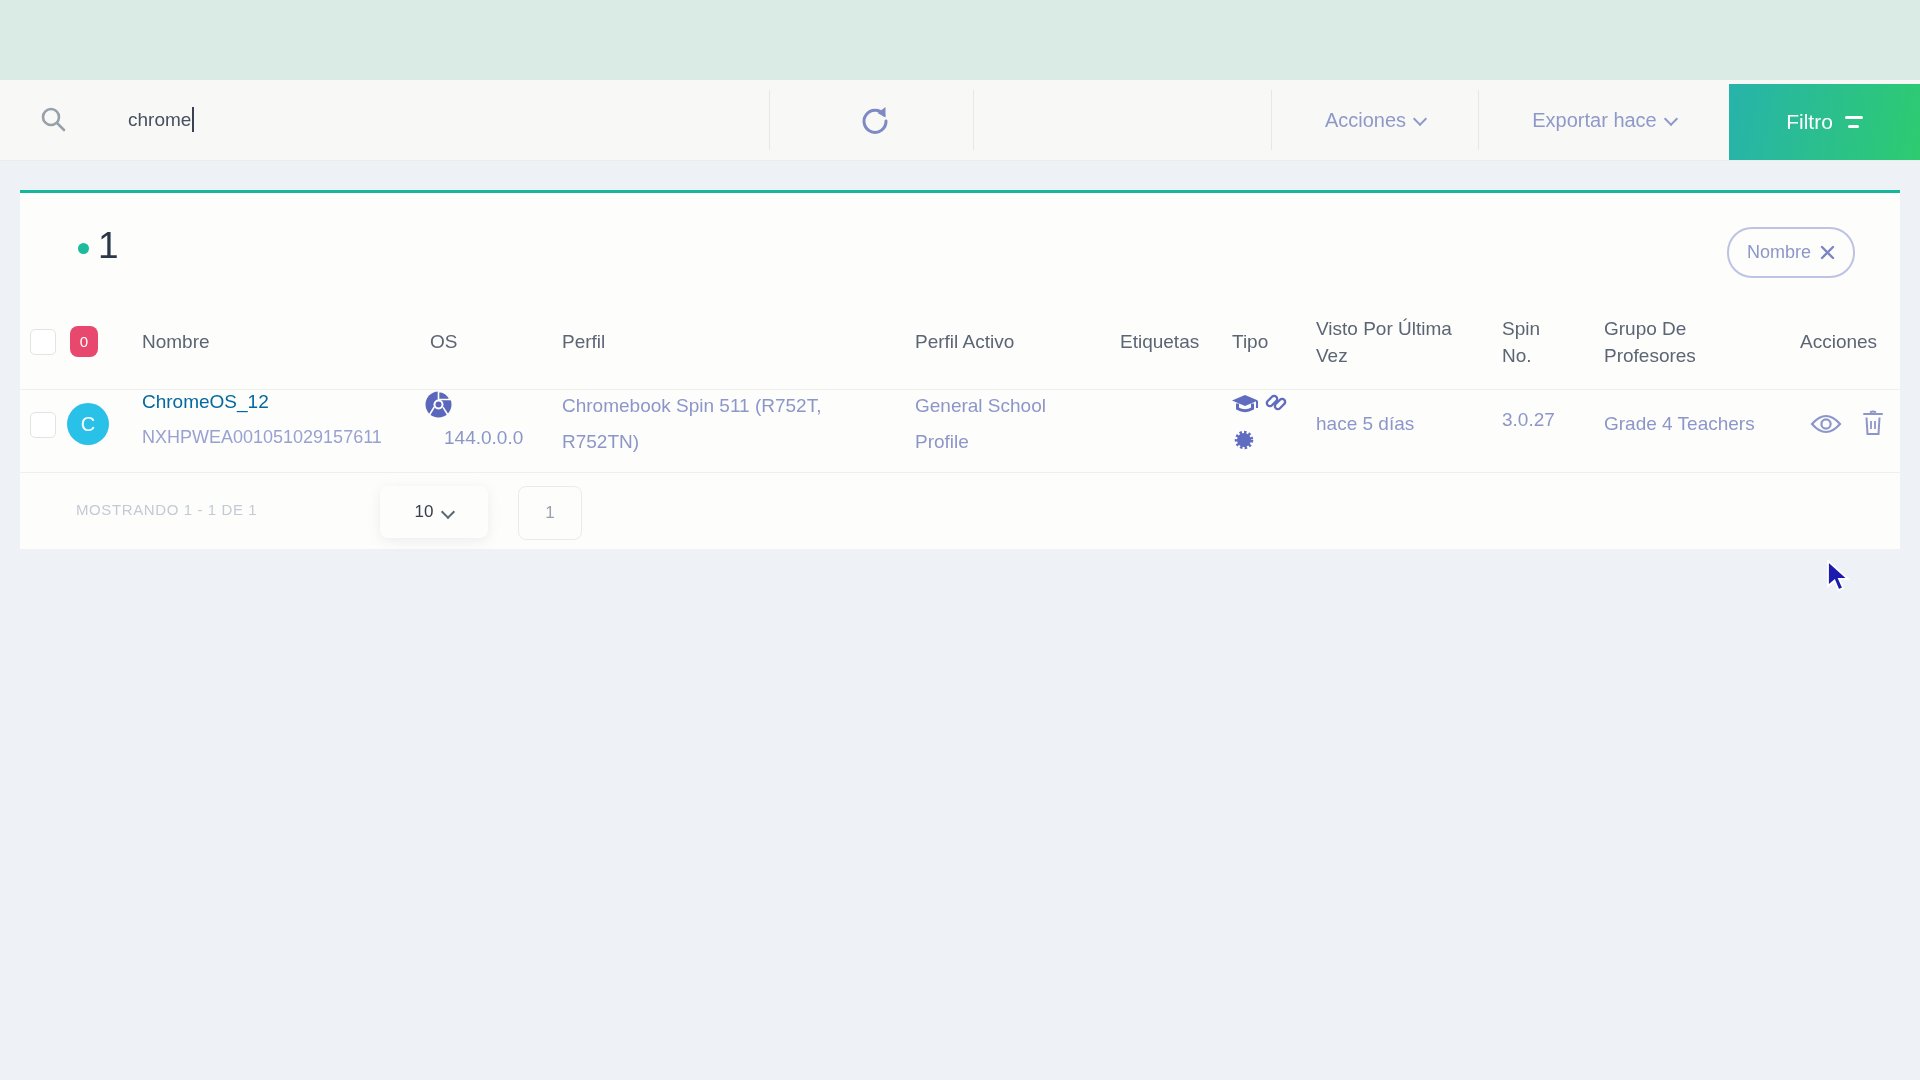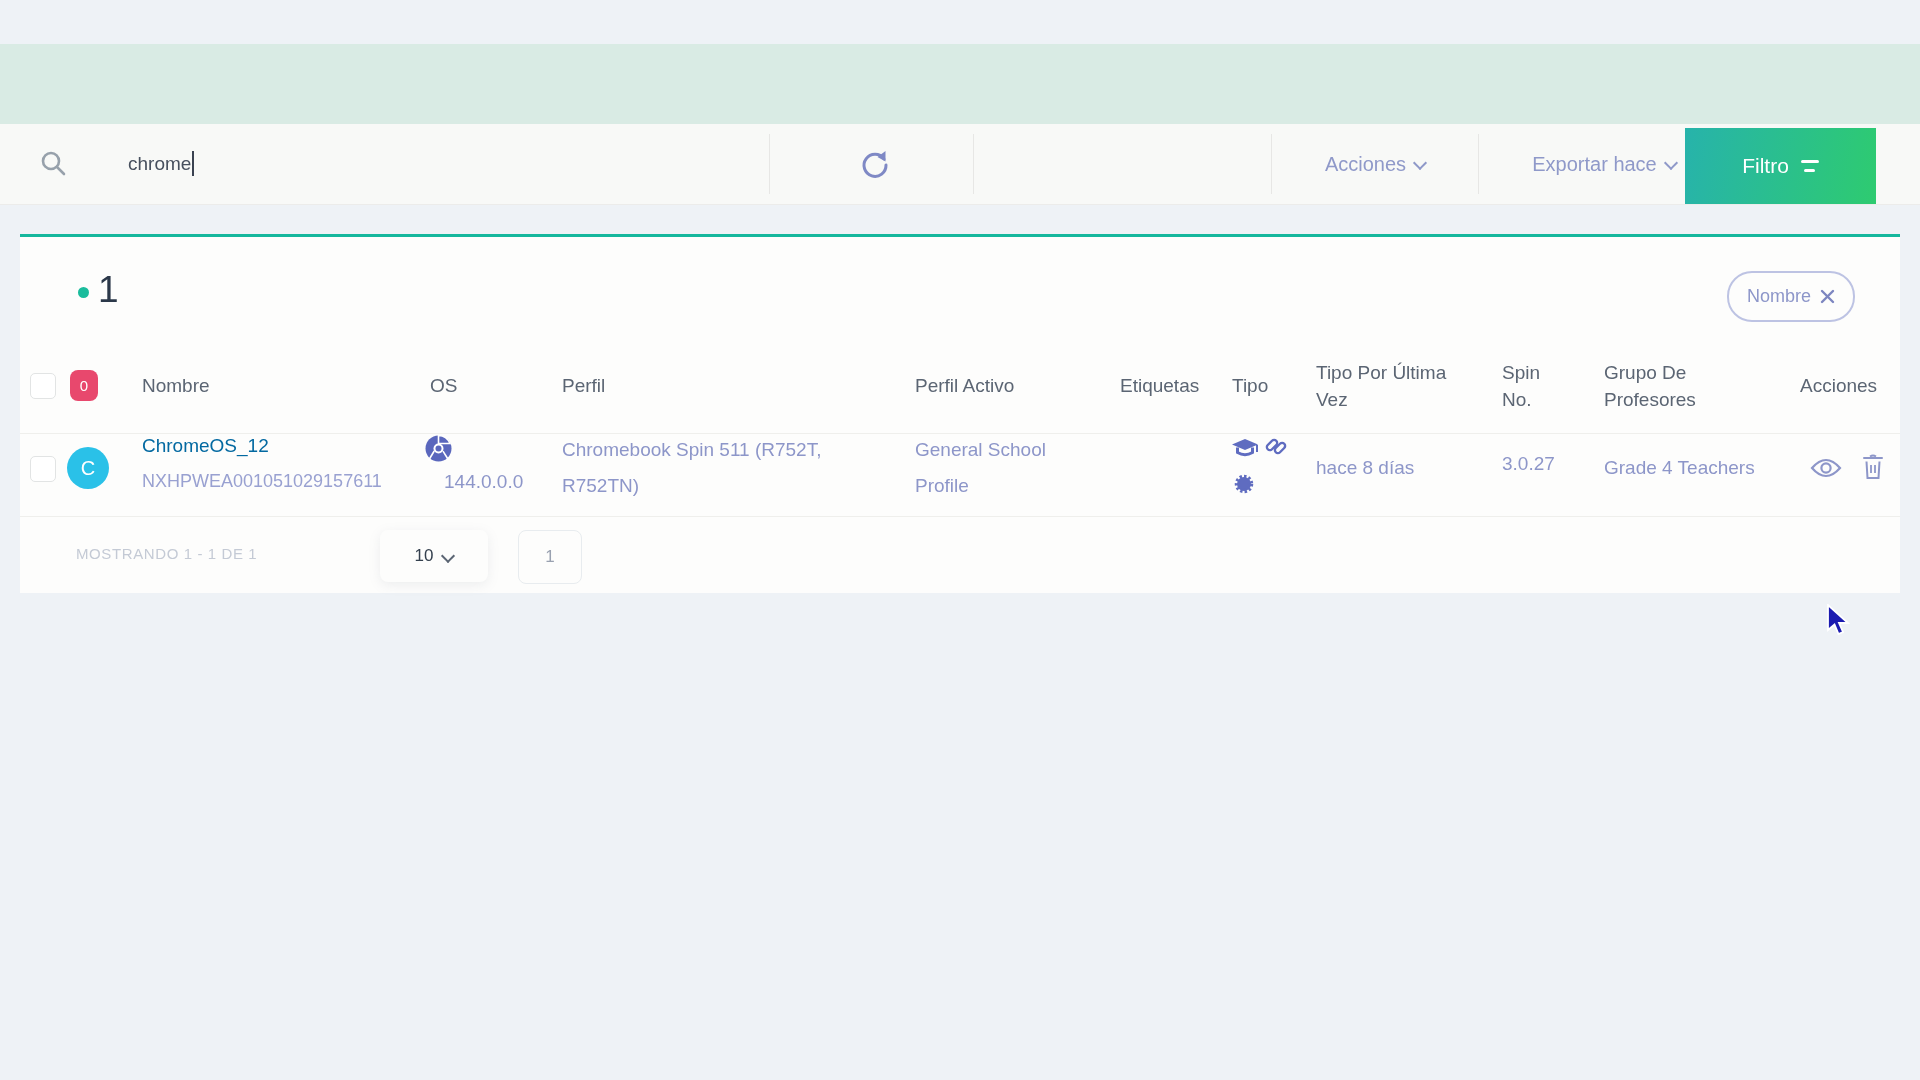--- a/index.html
+++ b/index.html
@@ -1,31 +1,31 @@
 <!DOCTYPE html>
 <html><head>
 <meta charset="utf-8">
 <style>
   html,body{margin:0;padding:0;background:#eef2f6;}
   #screen{position:relative;width:1920px;height:816px;overflow:hidden;
-          font-family:"Liberation Sans","DejaVu Sans",sans-serif;background:#eef2f6;margin-top:44px;}
+          font-family:"Liberation Sans","DejaVu Sans",sans-serif;background:#eef2f6;}
   .abs{position:absolute;}
   
   .band-top{left:0;top:0;width:1920px;height:80px;background:#d9ebe4;}
   .band-bottom{left:0;top:1002px;width:1920px;height:78px;background:#d9ebe4;z-index:6;}
   
   .toolbar{left:0;top:80px;width:1920px;height:80px;background:#f8f9f7;border-bottom:1px solid #ececea;z-index:2;}
   .tb-div{position:absolute;top:10px;width:1px;height:60px;background:#e7e7e5;}
   .tb-item{position:absolute;top:0;height:80px;line-height:80px;text-align:center;
            color:#8f99c9;font-size:20px;white-space:nowrap;cursor:pointer;}
   .chev{display:inline-block;width:8px;height:8px;border-right:2px solid #8f99c9;
         border-bottom:2px solid #8f99c9;transform:rotate(45deg);margin-left:9px;vertical-align:3px;}
   .search-text{position:absolute;left:128px;top:0;height:80px;line-height:80px;font-size:19px;color:#47505e;}
   .caret{display:inline-block;width:2px;height:25px;background:#3a4250;vertical-align:-6px;margin-left:1px;}
-  .filtro-btn{position:absolute;left:1685px;top:84px;width:191px;height:76px;z-index:3;
+  .filtro-btn{position:absolute;left:1729px;top:84px;width:191px;height:76px;z-index:3;
               background:linear-gradient(100deg,#27b3ab 0%,#2ecb70 100%);
               color:#fff;font-size:21px;display:flex;align-items:center;justify-content:center;gap:12px;cursor:pointer;}
   .filter-lines{display:inline-flex;flex-direction:column;align-items:center;gap:6px;}
   .filter-lines i{display:block;height:3px;background:#fff;border-radius:2px;}
   
   .teal-line{left:20px;top:190px;width:1880px;height:3px;background:#15b79d;}
   .card{left:20px;top:193px;width:1880px;height:356px;background:#fdfdfc;}
   
   .count-dot{left:78px;top:243px;width:11px;height:11px;border-radius:50%;background:#1abc9c;}
   .count-num{left:98px;top:225px;font-size:37px;color:#2b3849;}
@@ -111,21 +111,21 @@
   </div>
 
   <div class="checkbox" style="left:30px;top:329px;"></div>
   <div class="badge0">0</div>
   <div class="th" style="left:142px;top:328px;">Nombre</div>
   <div class="th" style="left:430px;top:328px;">OS</div>
   <div class="th" style="left:562px;top:328px;">Perfil</div>
   <div class="th" style="left:915px;top:328px;">Perfil Activo</div>
   <div class="th" style="left:1120px;top:328px;">Etiquetas</div>
   <div class="th" style="left:1232px;top:328px;">Tipo</div>
-  <div class="th" style="left:1316px;top:315px;width:150px;">Tipo Por Última Vez</div>
+  <div class="th" style="left:1316px;top:315px;width:150px;">Visto Por Última Vez</div>
   <div class="th" style="left:1502px;top:315px;width:70px;">Spin No.</div>
   <div class="th" style="left:1604px;top:315px;width:140px;">Grupo De Profesores</div>
   <div class="th" style="left:1800px;top:328px;">Acciones</div>
   <div class="hline" style="top:389px;"></div>
 
   <div>
     <div class="checkbox" style="left:30px;top:412px;"></div>
     <div class="avatar">C</div>
     <div class="td" style="left:142px;top:388px;line-height:27px;"><span class="rowlink">ChromeOS_12</span></div>
     <div class="td serial" style="left:142px;top:424px;line-height:27px;">NXHPWEA001051029157611</div>
@@ -158,21 +158,21 @@
         <rect x="2" y="8" width="12" height="6" rx="3" fill="none" stroke="#5f6cc0" stroke-width="2.4" transform="rotate(-45 8 11)"></rect>
         <rect x="10" y="11" width="12" height="6" rx="3" fill="none" stroke="#5f6cc0" stroke-width="2.4" transform="rotate(-45 16 14)"></rect>
       </svg>
     </span>
     <span class="abs" style="left:1233px;top:429px;">
       <svg width="22" height="22" viewBox="0 0 22 22">
         <circle cx="11" cy="11" r="7" fill="#5f6cc0" stroke="#5f6cc0" stroke-width="4.5" stroke-dasharray="2.2 1.9"></circle>
       </svg>
     </span>
 
-    <div class="td" style="left:1316px;top:406px;">hace 8 días</div>
+    <div class="td" style="left:1316px;top:406px;">hace 5 días</div>
     <div class="td" style="left:1502px;top:402px;">3.0.27</div>
     <div class="td" style="left:1604px;top:406px;white-space:nowrap;">Grade 4 Teachers</div>
 
     <span class="abs" style="left:1810px;top:412px;">
       <svg width="32" height="24" viewBox="0 0 32 24">
         <path d="M2 12 Q16 -4 30 12 Q16 28 2 12 Z" fill="none" stroke="#8d96c9" stroke-width="2.2"></path>
         <circle cx="16" cy="12" r="4.6" fill="none" stroke="#8d96c9" stroke-width="2.2"></circle>
       </svg>
     </span>
     <span class="abs" style="left:1862px;top:409px;">

